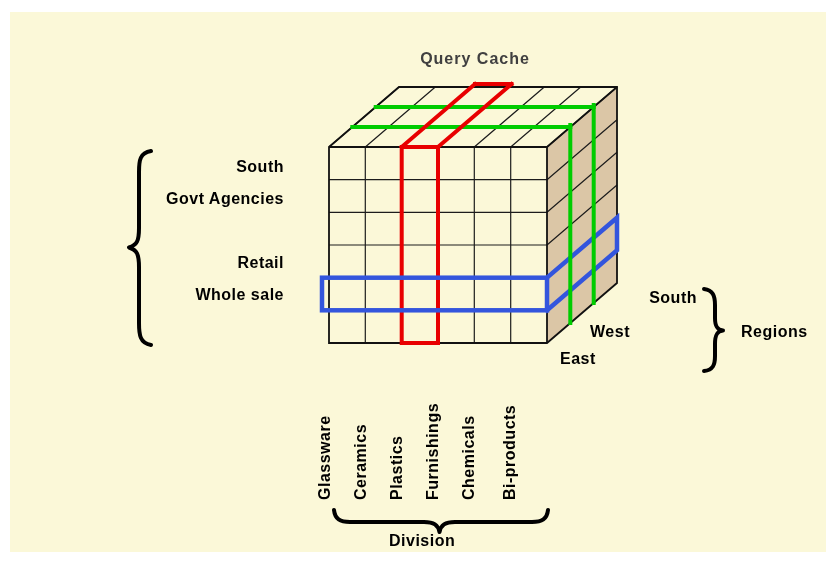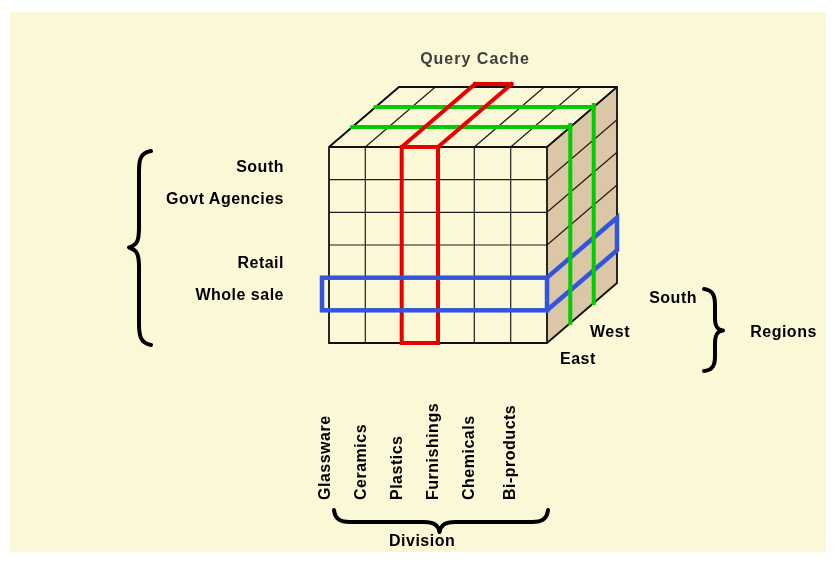--- a/index.html
+++ b/index.html
@@ -86,14 +86,14 @@
   <div class="lbl rot" style="left:442px;top:482px">Furnishings</div>
   <div class="lbl rot" style="left:478px;top:482px">Chemicals</div>
   <div class="lbl rot" style="left:519px;top:482px">Bi-products</div>
 
   <div class="lbl" style="left:389px;top:532px;width:100px;text-align:left">Division</div>
 
   <div class="lbl" style="left:641px;top:289px;width:56px;text-align:right">South</div>
   <div class="lbl" style="left:585px;top:323px;width:50px;text-align:center">West</div>
   <div class="lbl" style="left:560px;top:350px;width:48px;text-align:left">East</div>
 
-  <div class="lbl" style="left:741px;top:323px;width:85px;text-align:center">Regions</div>
+  <div class="lbl" style="left:741px;top:323px;width:85px;">Regions</div>
 </div>
 
 </body></html>

